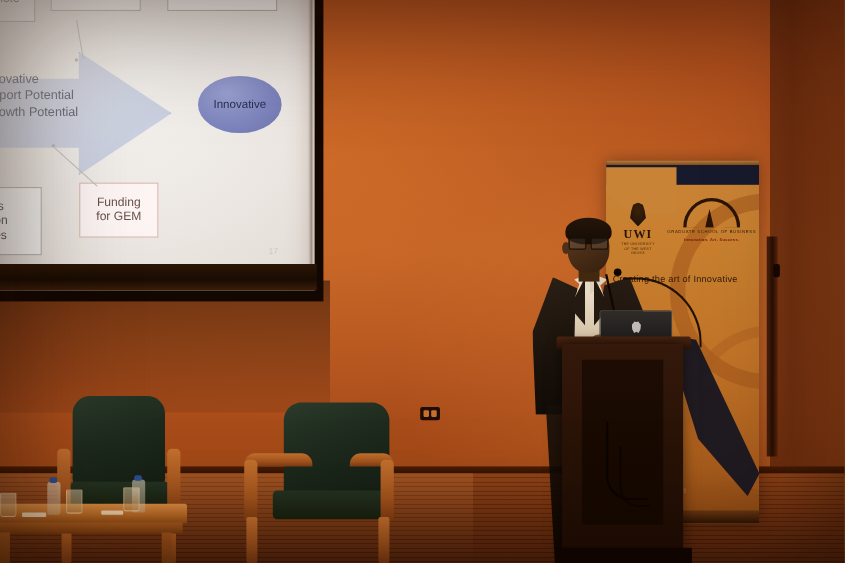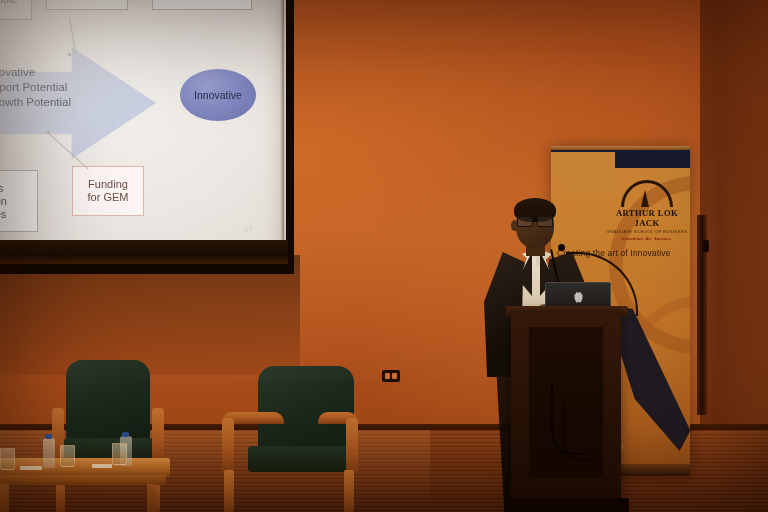--- a/index.html
+++ b/index.html
@@ -465,24 +465,28 @@
   <div class="banner">
     <div class="banner-arc1"></div>
     <div class="banner-arc2"></div>
     <div class="banner-dot"></div>
     <div class="banner-swoosh"></div>
 
     <div class="banner-top"></div>
     <div class="banner-top-curve"></div>
     <div class="banner-top-rim"></div>
 
+    <div class="uwi-logo">
+      <div class="uwi-crest"></div>
+      <div class="uwi-text">UWI</div>
+      <div class="uwi-sub">THE UNIVERSITY OF THE WEST INDIES</div>
+    </div>
 
     <div class="alj">
       <div class="alj-mark"></div>
-      <div class="alj-name">ARTHUR LOK JACK</div>
       <div class="alj-sub">GRADUATE SCHOOL OF BUSINESS</div>
       <div class="alj-tag">Innovation. Art. Success.</div>
     </div>
 
     <div class="banner-slogan">Creating the art of Innovative</div>
     <div class="banner-url">www.lokgsb.edu.tt</div>
     <div class="banner-foot"></div>
   </div>
 
   <div class="speaker">

